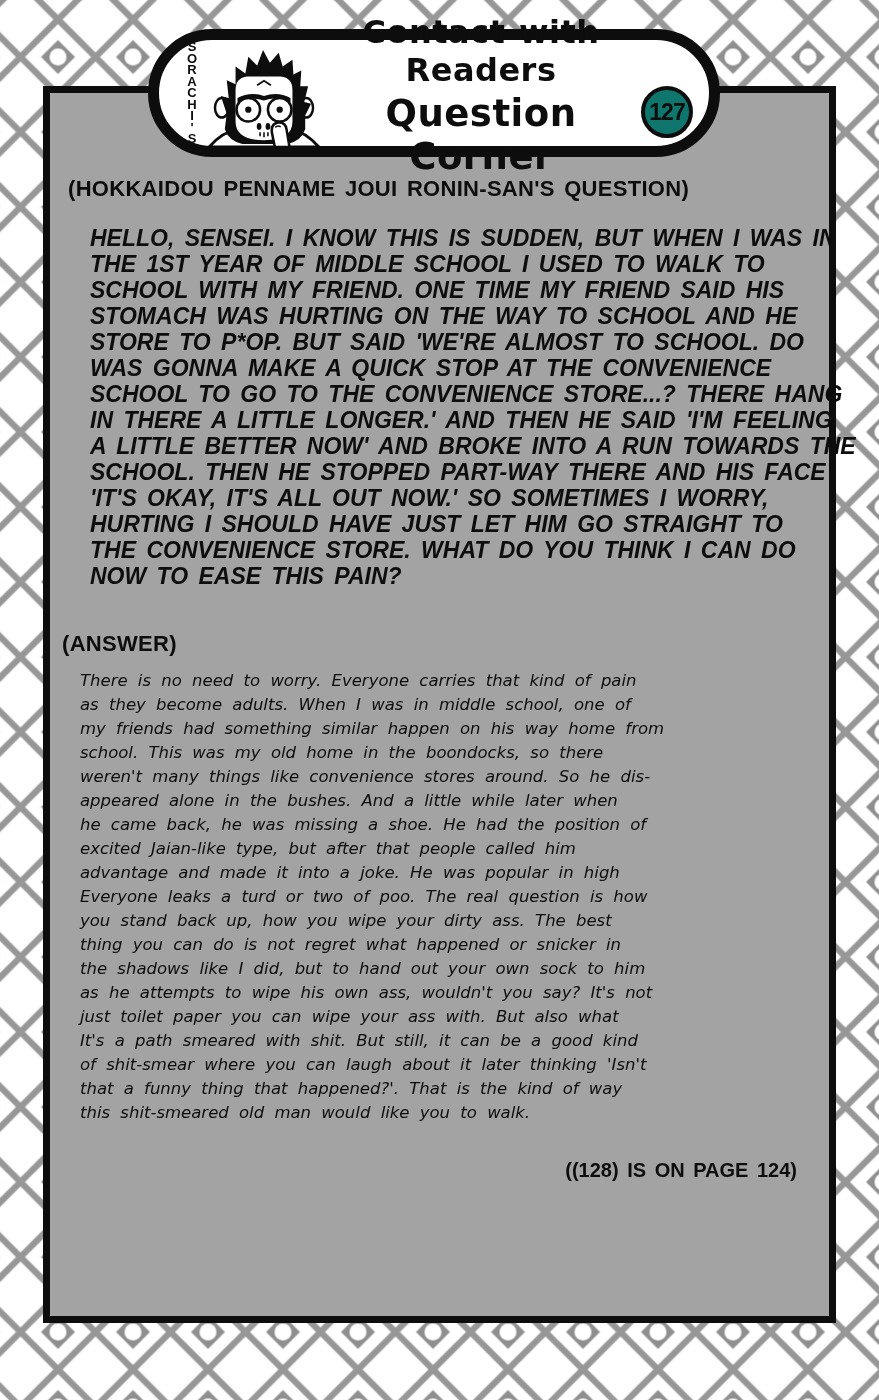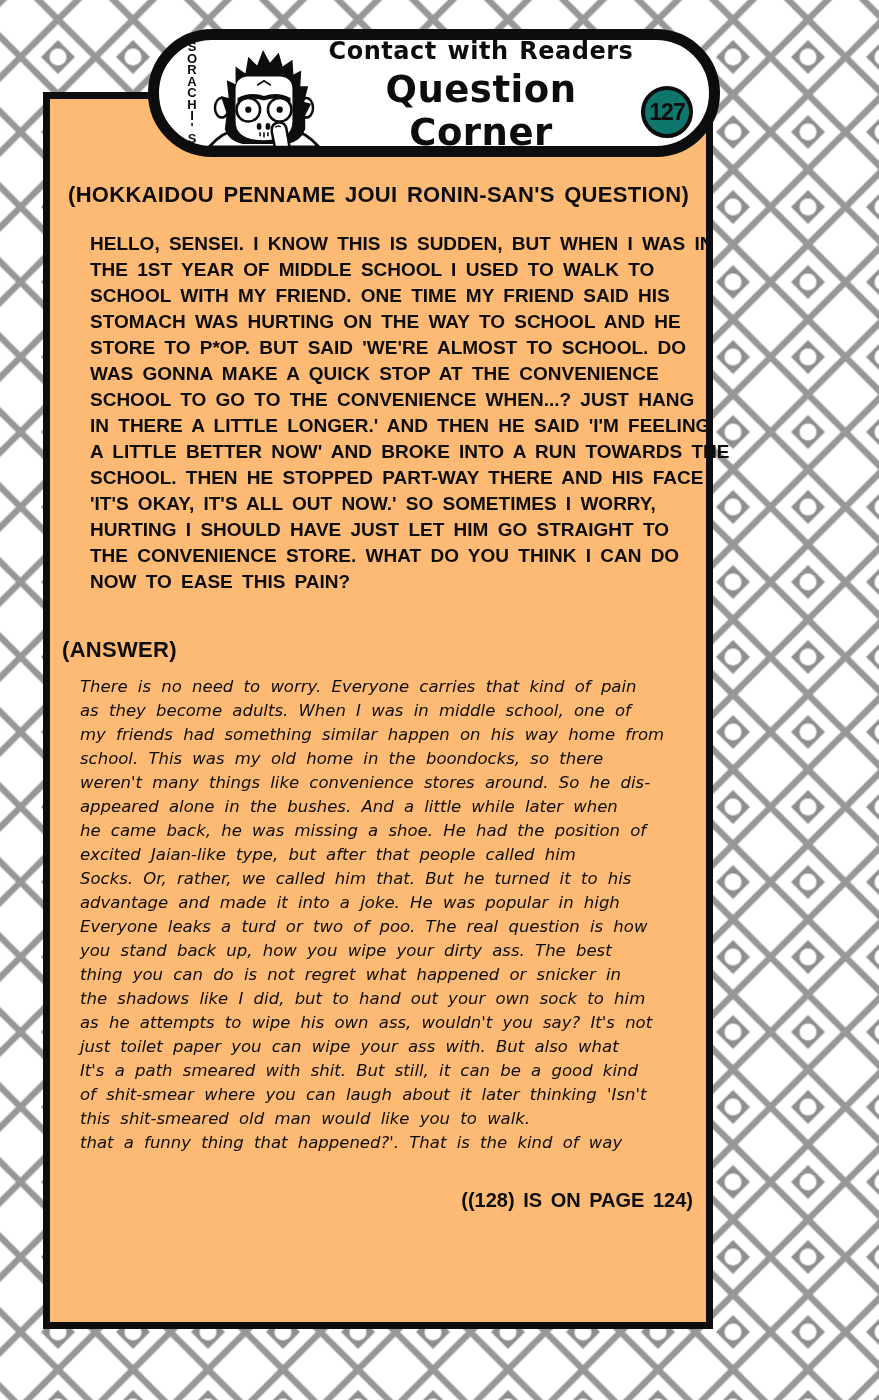--- a/index.html
+++ b/index.html
@@ -7,40 +7,40 @@
     width:879px;height:1400px;position:relative;overflow:hidden;
     background:#ffffff;
     font-family:"Liberation Sans",sans-serif;
     color:#0d0d0d;
   }
   
   .bg-pattern{position:absolute;left:0;top:0;width:879px;height:1400px;z-index:0;}
 
   
   .card{
-    position:absolute;left:43px;top:92px;width:670px;height:1237px;
-    background:#fdba74;border:7px solid #0d0d0d;box-sizing:border-box;z-index:2;
+    position:absolute;left:43px;top:86px;width:793px;height:1237px;
+    background:#a3a3a3;border:7px solid #0d0d0d;box-sizing:border-box;z-index:2;
   }
 
   
   .pill{
     position:absolute;left:148px;top:29px;width:572px;height:128px;
     background:#ffffff;border:11px solid #0d0d0d;border-radius:70px;
     box-sizing:border-box;z-index:4;
     display:flex;align-items:center;
   }
   .sorachi{
     margin-left:24px;width:18px;flex:0 0 auto;
     font-size:13px;font-weight:bold;line-height:11.5px;text-align:center;
   }
   .sorachi .tline{line-height:11.5px;}
   .mascot{flex:0 0 auto;margin-left:4px;margin-top:6px;}
   .titles{flex:1 1 auto;text-align:center;padding-top:4px;min-width:0;}
   .subtitle{
-    font-size:24px;font-weight:bold;letter-spacing:0.5px;word-spacing:2px;
+    font-size:32px;font-weight:bold;letter-spacing:0.5px;word-spacing:2px;
     font-family:"DejaVu Sans",sans-serif;
   }
   .main-title{
     font-size:37px;font-weight:bold;letter-spacing:0.5px;margin-top:3px;
     font-family:"DejaVu Sans",sans-serif;
   }
   .issue-circle{
     flex:0 0 auto;width:44px;height:44px;border:4px solid #0d0d0d;border-radius:50%;
     display:flex;align-items:center;justify-content:center;
     font-size:23px;font-weight:bold;letter-spacing:-1px;
@@ -48,35 +48,36 @@
   }
 
   
   .q-heading{
     margin:83px 10px 0 18px;
     font-size:22px;font-weight:bold;letter-spacing:0.3px;word-spacing:3px;
     white-space:nowrap;
   }
   .q-body{
     margin:23px 0 16px 40px;
-    font-size:19px;font-weight:bold;line-height:26px;word-spacing:4px;
+    font-size:23px;font-weight:bold;line-height:26px;word-spacing:4px;
     white-space:nowrap;
+    font-style:italic;
   }
   .a-heading{
     margin:42px 0 0 12px;
     font-size:22px;font-weight:bold;letter-spacing:0.3px;
   }
   .a-body{
     margin:12px 0 0 30px;
     font-family:"DejaVu Sans",sans-serif;font-style:italic;
     font-size:16.5px;line-height:24px;word-spacing:5px;
     white-space:nowrap;
   }
   .footer-note{
-    margin-top:34px;padding-right:13px;text-align:right;
+    margin-top:34px;padding-right:32px;text-align:right;
     font-size:20px;font-weight:bold;word-spacing:3px;
   }
 </style>
 </head>
 <body>
 
 <svg class="bg-pattern" width="879" height="1400" xmlns="http://www.w3.org/2000/svg">
   <defs>
     <pattern id="diam" width="75" height="75" patternUnits="userSpaceOnUse" patternTransform="translate(20.5,19.5)">
       <rect width="75" height="75" fill="#ffffff"></rect>
@@ -95,51 +96,50 @@
 
 <div class="card">
   <div class="q-heading">(HOKKAIDOU PENNAME JOUI RONIN-SAN'S QUESTION)</div>
   <div class="q-body">
       <div class="tline">HELLO, SENSEI. I KNOW THIS IS SUDDEN, BUT WHEN I WAS IN</div>
       <div class="tline">THE 1ST YEAR OF MIDDLE SCHOOL I USED TO WALK TO</div>
       <div class="tline">SCHOOL WITH MY FRIEND. ONE TIME MY FRIEND SAID HIS</div>
       <div class="tline">STOMACH WAS HURTING ON THE WAY TO SCHOOL AND HE</div>
       <div class="tline">STORE TO P*OP. BUT SAID 'WE'RE ALMOST TO SCHOOL. DO</div>
       <div class="tline">WAS GONNA MAKE A QUICK STOP AT THE CONVENIENCE</div>
-      <div class="tline">SCHOOL TO GO TO THE CONVENIENCE WHEN...? JUST HANG</div>
+      <div class="tline">SCHOOL TO GO TO THE CONVENIENCE STORE...? THERE HANG</div>
       <div class="tline">IN THERE A LITTLE LONGER.' AND THEN HE SAID 'I'M FEELING</div>
       <div class="tline">A LITTLE BETTER NOW' AND BROKE INTO A RUN TOWARDS THE</div>
       <div class="tline">SCHOOL. THEN HE STOPPED PART-WAY THERE AND HIS FACE</div>
       <div class="tline">'IT'S OKAY, IT'S ALL OUT NOW.' SO SOMETIMES I WORRY,</div>
       <div class="tline">HURTING I SHOULD HAVE JUST LET HIM GO STRAIGHT TO</div>
       <div class="tline">THE CONVENIENCE STORE. WHAT DO YOU THINK I CAN DO</div>
       <div class="tline">NOW TO EASE THIS PAIN?</div>
     </div>
   <div class="a-heading">(ANSWER)</div>
   <div class="a-body">
       <div class="tline">There is no need to worry. Everyone carries that kind of pain</div>
       <div class="tline">as they become adults. When I was in middle school, one of</div>
       <div class="tline">my friends had something similar happen on his way home from</div>
       <div class="tline">school. This was my old home in the boondocks, so there</div>
       <div class="tline">weren't many things like convenience stores around. So he dis-</div>
       <div class="tline">appeared alone in the bushes. And a little while later when</div>
       <div class="tline">he came back, he was missing a shoe. He had the position of</div>
       <div class="tline">excited Jaian-like type, but after that people called him</div>
-      <div class="tline">Socks. Or, rather, we called him that. But he turned it to his</div>
       <div class="tline">advantage and made it into a joke. He was popular in high</div>
       <div class="tline">Everyone leaks a turd or two of poo. The real question is how</div>
       <div class="tline">you stand back up, how you wipe your dirty ass. The best</div>
       <div class="tline">thing you can do is not regret what happened or snicker in</div>
       <div class="tline">the shadows like I did, but to hand out your own sock to him</div>
       <div class="tline">as he attempts to wipe his own ass, wouldn't you say? It's not</div>
       <div class="tline">just toilet paper you can wipe your ass with. But also what</div>
       <div class="tline">It's a path smeared with shit. But still, it can be a good kind</div>
       <div class="tline">of shit-smear where you can laugh about it later thinking 'Isn't</div>
+      <div class="tline">that a funny thing that happened?'. That is the kind of way</div>
       <div class="tline">this shit-smeared old man would like you to walk.</div>
-      <div class="tline">that a funny thing that happened?'. That is the kind of way</div>
     </div>
   <div class="footer-note">((128) IS ON PAGE 124)</div>
 </div>
 
 <div class="pill">
   <div class="sorachi">
       <div class="tline">S</div>
       <div class="tline">O</div>
       <div class="tline">R</div>
       <div class="tline">A</div>

